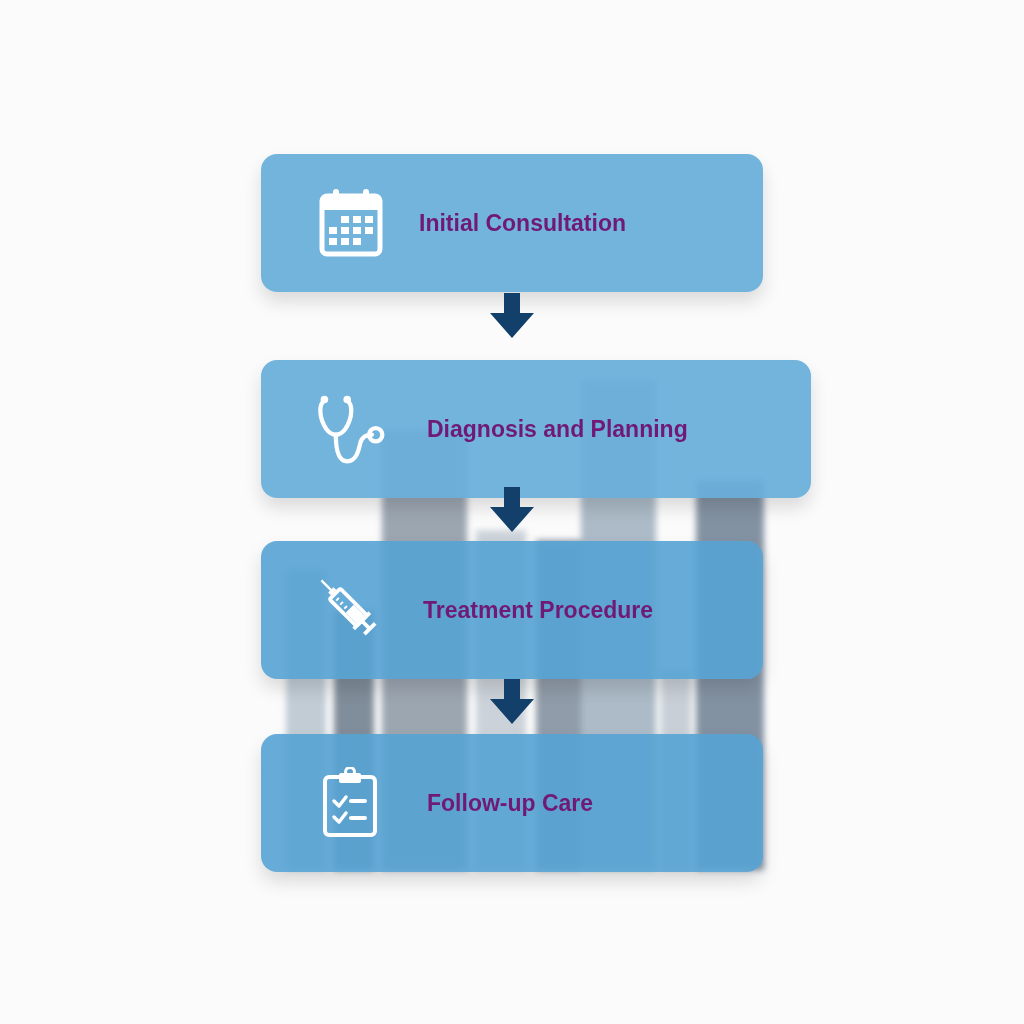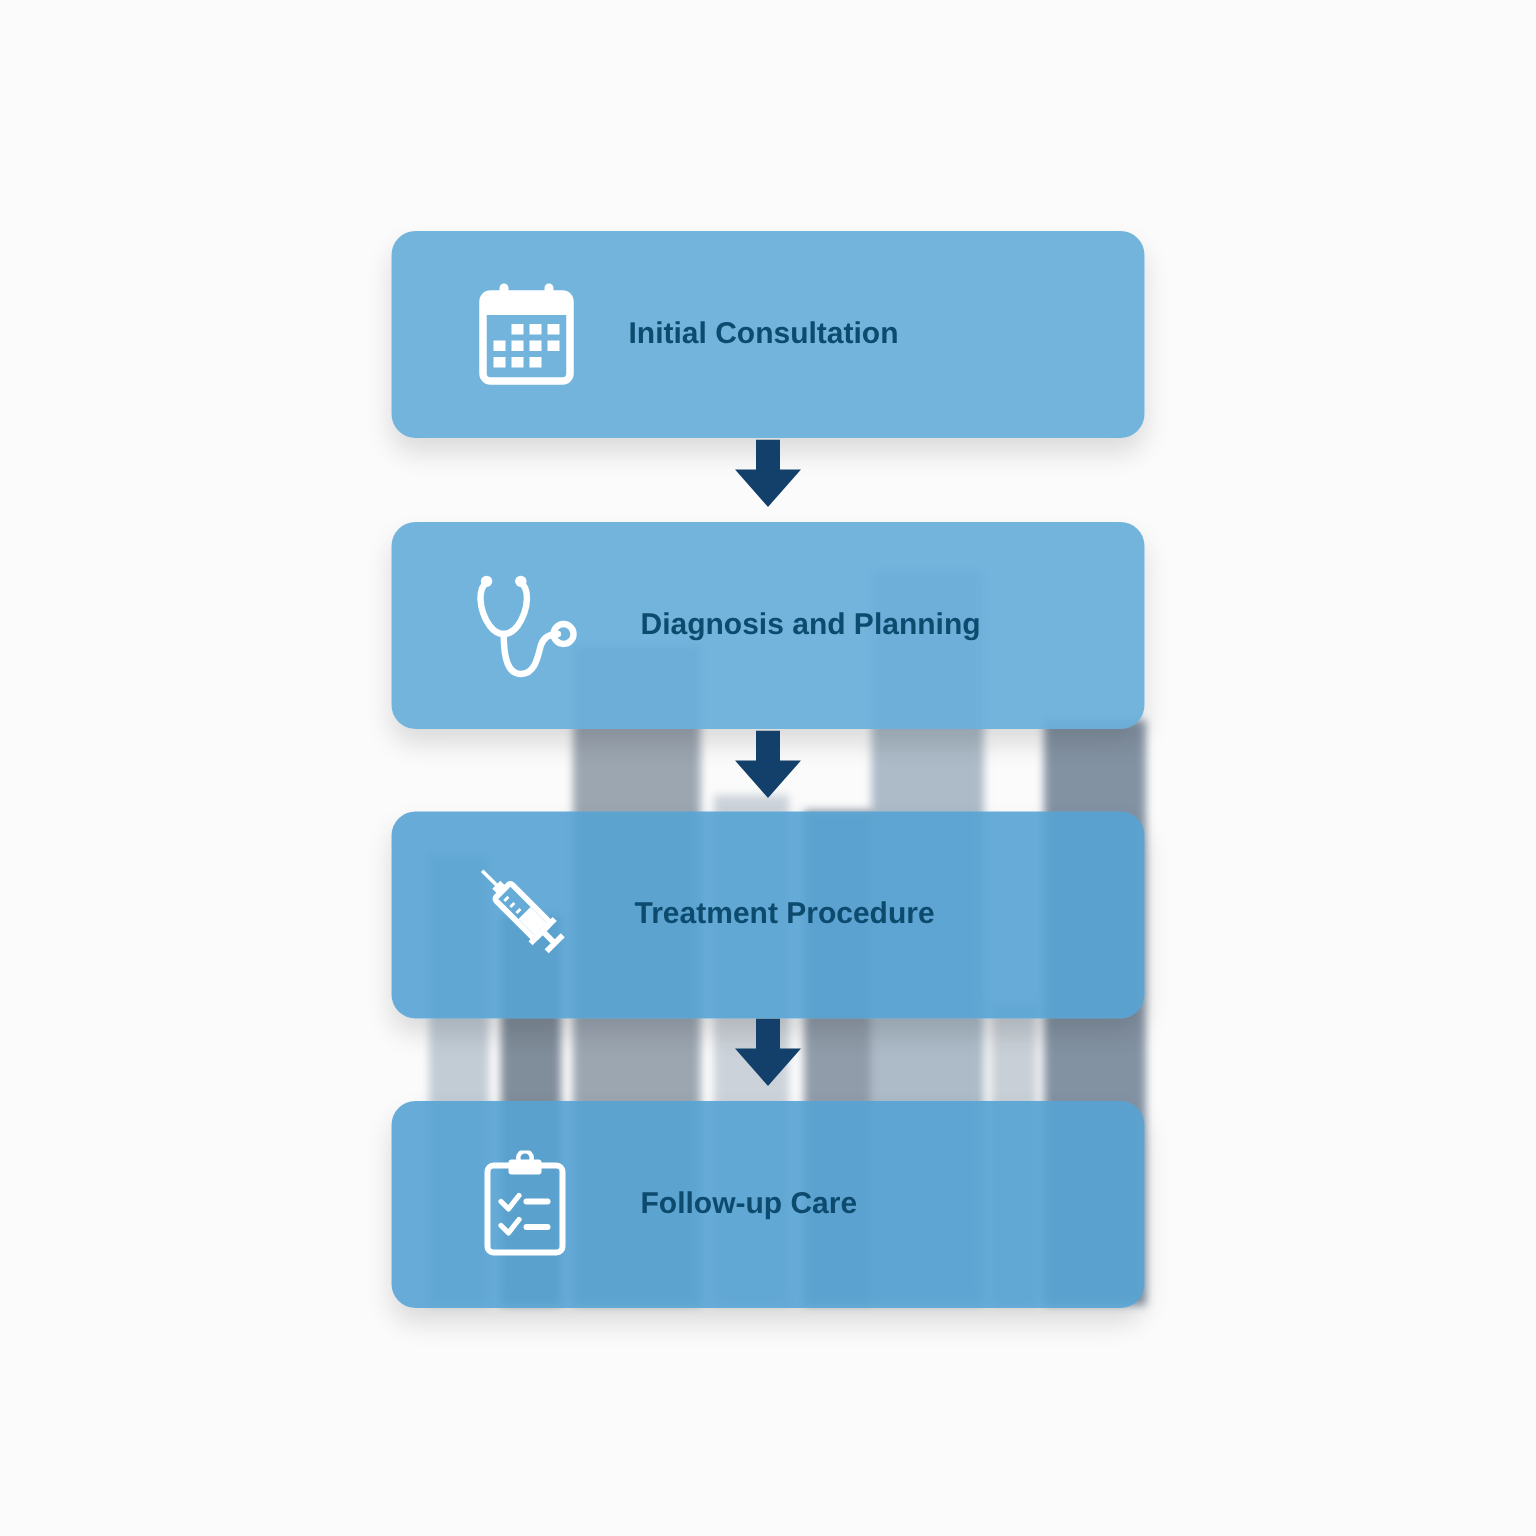--- a/index.html
+++ b/index.html
@@ -3,21 +3,21 @@
 <meta charset="utf-8">
 <style>
   html,body{margin:0;padding:0;}
   body{width:1024px;height:1024px;background:#fbfbfb;position:relative;overflow:hidden;font-family:"Liberation Sans","DejaVu Sans",sans-serif;}
   .bg-city{position:absolute;left:286px;top:380px;width:478px;height:490px;filter:blur(3px);opacity:.85;}
   .bld{position:absolute;bottom:0;}
   .step{position:absolute;left:261px;width:502px;height:138px;border-radius:16px;
         background:rgba(104,174,218,0.93);box-shadow:0 10px 18px rgba(0,0,0,0.13);
         display:flex;align-items:center;}
   .step .icon{position:absolute;left:52px;top:50%;transform:translateY(-50%);width:76px;height:76px;display:flex;align-items:center;justify-content:center;}
-  .step .label{position:absolute;left:158px;top:50%;transform:translateY(-50%);font-size:20px;font-weight:bold;color:#0c4a6e;white-space:nowrap;}
+  .step .label{position:absolute;left:158px;top:50%;transform:translateY(-50%);font-size:23px;font-weight:bold;color:#701a75;white-space:nowrap;}
   .arrow{position:absolute;left:488px;width:48px;height:48px;}
 </style>
 </head>
 <body>
 
 <div class="bg-city">
   <div class="bld" style="left:0;width:40px;height:300px;background:#b8c4cf;"></div>
   <div class="bld" style="left:48px;width:40px;height:260px;background:#6b7a8a;"></div>
   <div class="bld" style="left:96px;width:85px;height:440px;background:#8c98a5;"></div>
   <div class="bld" style="left:190px;width:50px;height:340px;background:#c4ccd4;"></div>
@@ -50,21 +50,21 @@
   </div>
   <span class="label">Initial Consultation</span>
 </div>
 
 <div class="arrow" style="top:293px;">
   <svg width="48" height="48" viewBox="0 0 48 48">
       <path d="M16 0H32V20H46L24 45L2 20H16Z" fill="#13406a"></path>
     </svg>
 </div>
 
-<div class="step" style="top:348px;">
+<div class="step" style="top:360px;padding-left:48px;">
   <div class="icon">
     <svg width="80" height="80" viewBox="0 0 80 80">
       <path d="M12 10 C6 14 6 28 14 40 C20 48 28 48 34 40 C42 28 42 14 36 10" fill="none" stroke="#fff" stroke-width="4.5" stroke-linecap="round"></path>
       <circle cx="12" cy="9" r="4" fill="#fff"></circle>
       <circle cx="36" cy="9" r="4" fill="#fff"></circle>
       <path d="M24 46 C24 66 28 74 36 74 C46 74 48 62 50 54 C52 48 56 46 62 46" fill="none" stroke="#fff" stroke-width="4.5" stroke-linecap="round"></path>
       <circle cx="66" cy="46" r="7" fill="none" stroke="#fff" stroke-width="4.5"></circle>
     </svg>
   </div>
   <span class="label" style="left:166px;">Diagnosis and Planning</span>

